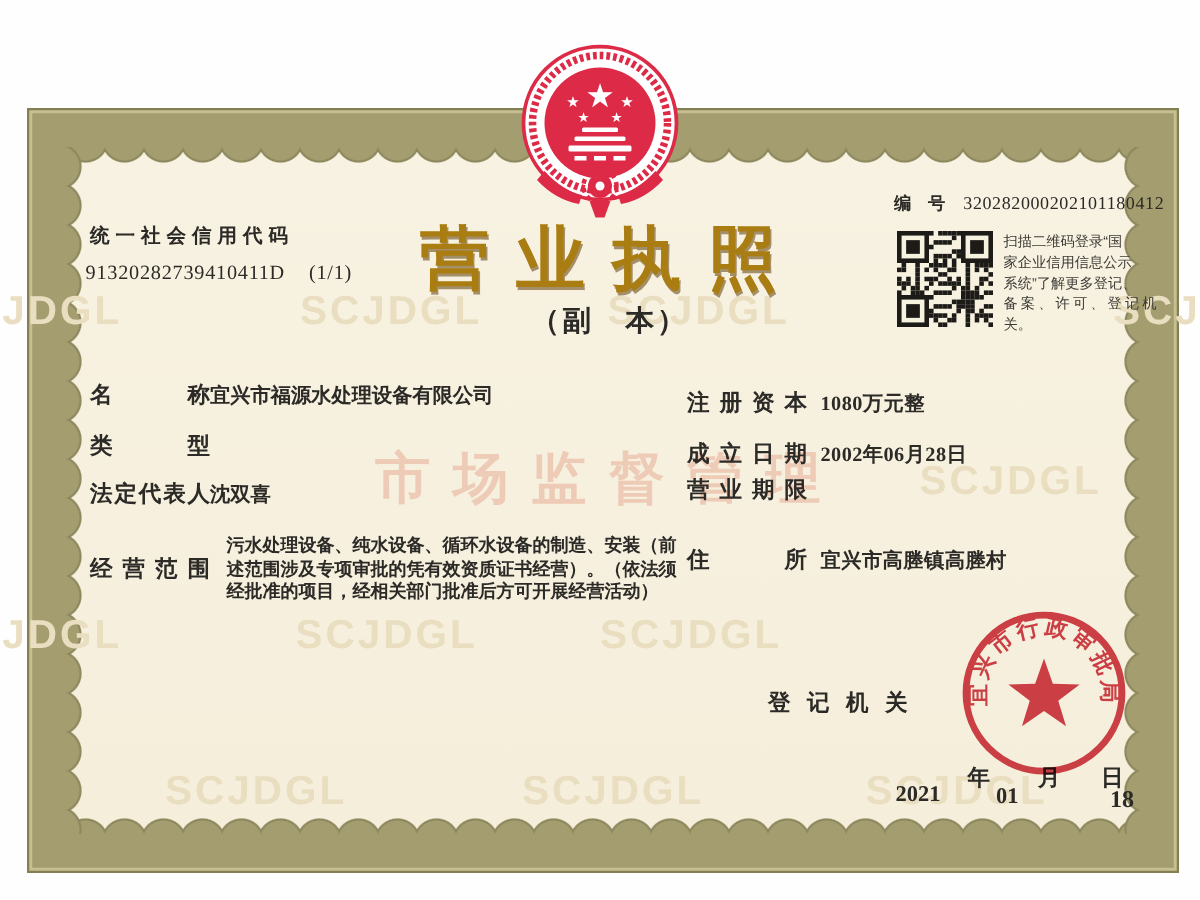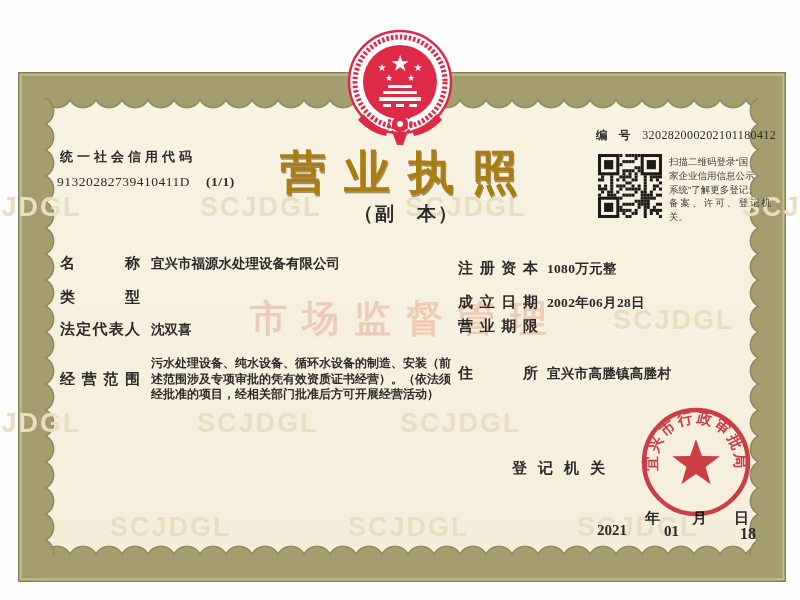--- a/index.html
+++ b/index.html
@@ -25,34 +25,34 @@
                      radial-gradient(circle at 23px 13px,#8f8960 0 15px,rgba(0,0,0,0) 15.8px);}
   
   .wm{position:absolute;z-index:2;font:800 27px "Liberation Sans",sans-serif;letter-spacing:2px;
       color:#eadec1;user-select:none;}
   .wmred{position:absolute;z-index:2;font:700 37px "Liberation Serif",serif;letter-spacing:15px;
       color:rgba(220,118,88,.30);user-select:none;}
   
   .abs{position:absolute;z-index:3;}
   .credit-label{left:60px;top:148px;font:700 13px "Liberation Sans",sans-serif;letter-spacing:4px;}
   .credit-code{left:57px;top:174px;font:400 13.5px "Liberation Serif",serif;letter-spacing:.5px;}
-  .credit-code .pg{margin-left:16px;font-weight:bold;}
+  .credit-code .pg{margin-left:16px;}
   .title{left:0;right:0;top:142px;text-align:center;padding-left:16px;
          font:700 46px "Liberation Sans",sans-serif;letter-spacing:18px;color:#a97d12;
          text-shadow:1px 2px 0 rgba(94,62,8,.55);}
   .subtitle{left:0;right:0;top:201px;text-align:center;font:700 19px "Liberation Serif",serif;letter-spacing:2px;padding-left:13px;}
   .serial{left:596px;top:128px;display:flex;align-items:baseline;}
   .serial .lab{font:700 11.5px "Liberation Sans",sans-serif;letter-spacing:4px;text-align:right;}
   .serial .num{margin-left:8px;font:400 12px "Liberation Serif",serif;letter-spacing:.4px;}
   .qr{left:598px;top:154px;width:64px;height:64px;}
   .qrcap{left:669px;top:155px;width:102px;font:400 9.5px/13.8px "Liberation Sans",sans-serif;
          color:#3b3a34;text-align:justify;}
   .frow{display:flex;align-items:center;}
   .flabel{width:80px;font:700 15px "Liberation Sans",sans-serif;text-align:justify;text-align-last:justify;flex:none;}
-  .fval{margin-left:11px;font:600 13.5px "Liberation Sans",sans-serif;padding-top:1px;}
+  .fval{font:600 13.5px "Liberation Sans",sans-serif;padding-top:1px;}
   .fval-long{margin-left:11px;width:300px;font:600 12px/15.5px "Liberation Sans",sans-serif;text-align:justify;}
   .frval{margin-left:9px;font:700 13.5px "Liberation Serif",serif;letter-spacing:.3px;padding-top:1px;}
   .registry{left:512px;top:459px;font:700 15px "Liberation Sans",sans-serif;letter-spacing:11px;}
   .dt{font:700 15px "Liberation Serif",serif;}
   .du{font:700 15px "Liberation Sans",sans-serif;}
   .seal{left:637px;top:403px;width:118px;height:118px;z-index:6;opacity:.9;mix-blend-mode:multiply;}
   .emblem{position:absolute;left:344px;top:24px;width:112px;height:124px;z-index:7;}
 </style>
 </head>
 <body>

